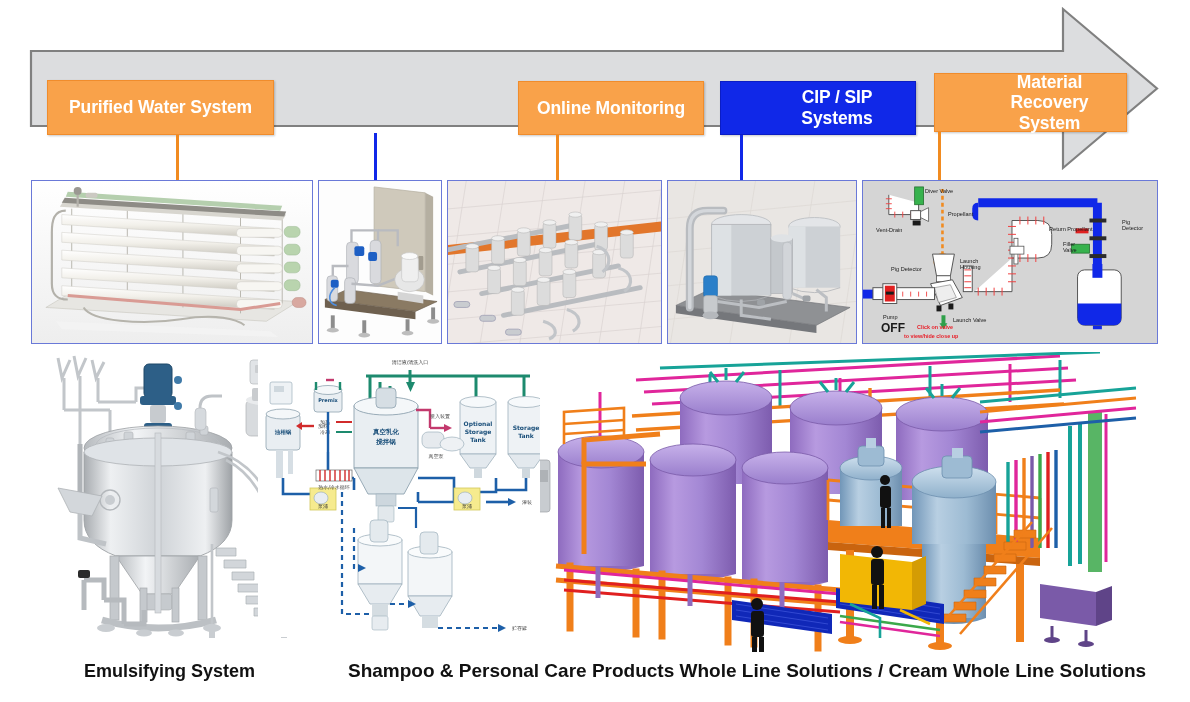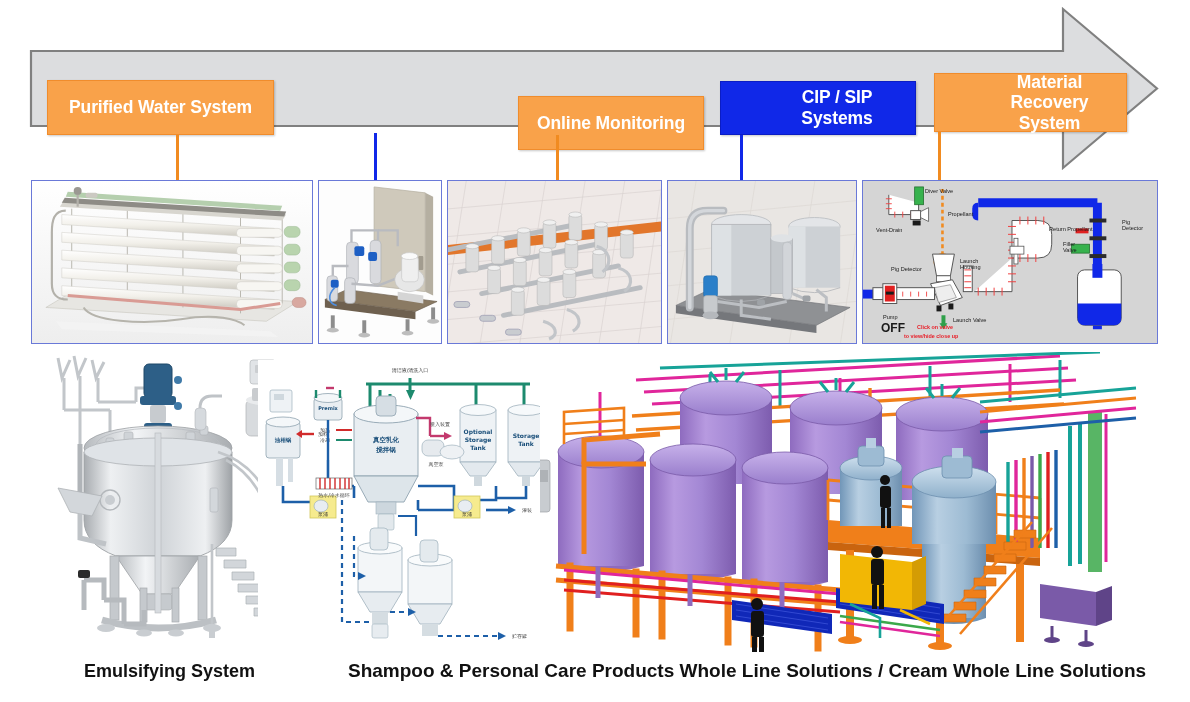--- a/index.html
+++ b/index.html
@@ -73,21 +73,21 @@
     <svg width="1132" height="165" viewBox="0 0 1132 165">
       <path d="M3,45 L1035,45 L1035,3 L1129,82.5 L1035,162 L1035,120 L3,120 Z" fill="#DCDDDF" stroke="#808080" stroke-width="2.2" stroke-linejoin="miter"></path>
     </svg>
   </div>
 
   <div class="stage-box orange" style="left:47px;top:80px;width:227px;height:55px;">
     <span>Purified Water System</span>
   </div>
 
 
-  <div class="stage-box orange" style="left:518px;top:81px;width:186px;height:54px;margin-top:15px;">
+  <div class="stage-box orange" style="left:518px;top:81px;width:186px;height:54px;">
     <span>Online Monitoring</span>
   </div>
 
   <div class="stage-box blue" style="left:720px;top:81px;width:196px;height:54px;padding-left:44px;">
     <span>CIP / SIP Systems</span>
   </div>
 
   <div class="stage-box orange" style="left:934px;top:73px;width:193px;height:59px;padding-left:44px;">
     <span>Material Recovery System</span>
   </div>
@@ -573,21 +573,21 @@
       <ellipse cx="224" cy="52" rx="18" ry="5" fill="#e9ebed"></ellipse>
       <rect x="212" y="40" width="12" height="13" rx="2" fill="#c9cccf"></rect>
       <rect x="219" y="88" width="7" height="26" fill="#cdd0d3"></rect>
       <rect x="233" y="88" width="5" height="22" fill="#cdd0d3"></rect>
       <path d="M244,64 l12,0" stroke="#d12b2b" stroke-width="3"></path>
       <path d="M223,114 L223,126 L252,126 L252,134" fill="none" stroke="#1d5fa8" stroke-width="2.2"></path>
       <rect x="246" y="132" width="12" height="16" fill="#f2e06a" stroke="#c9b744" stroke-width="0.7"></rect>
     </svg>
   </div>
 
-  <div style="position:absolute;left:258px;top:360px;width:290px;height:285px;text-decoration:underline;">
+  <div style="position:absolute;left:258px;top:352px;width:290px;height:285px;text-decoration:underline;">
     <svg width="290" height="285" viewBox="0 0 290 285">
       <rect width="290" height="285" fill="#ffffff"></rect>
 
       <g fill="none" stroke="#1d8a6e" stroke-width="3">
         <path d="M152,18 L152,30"></path>
         <path d="M108,24 L272,24"></path>
         <path d="M112,24 L112,52"></path>
         <path d="M122,30 L122,52"></path>
         <path d="M132,34 L132,52"></path>
         <path d="M218,24 L218,50"></path>

